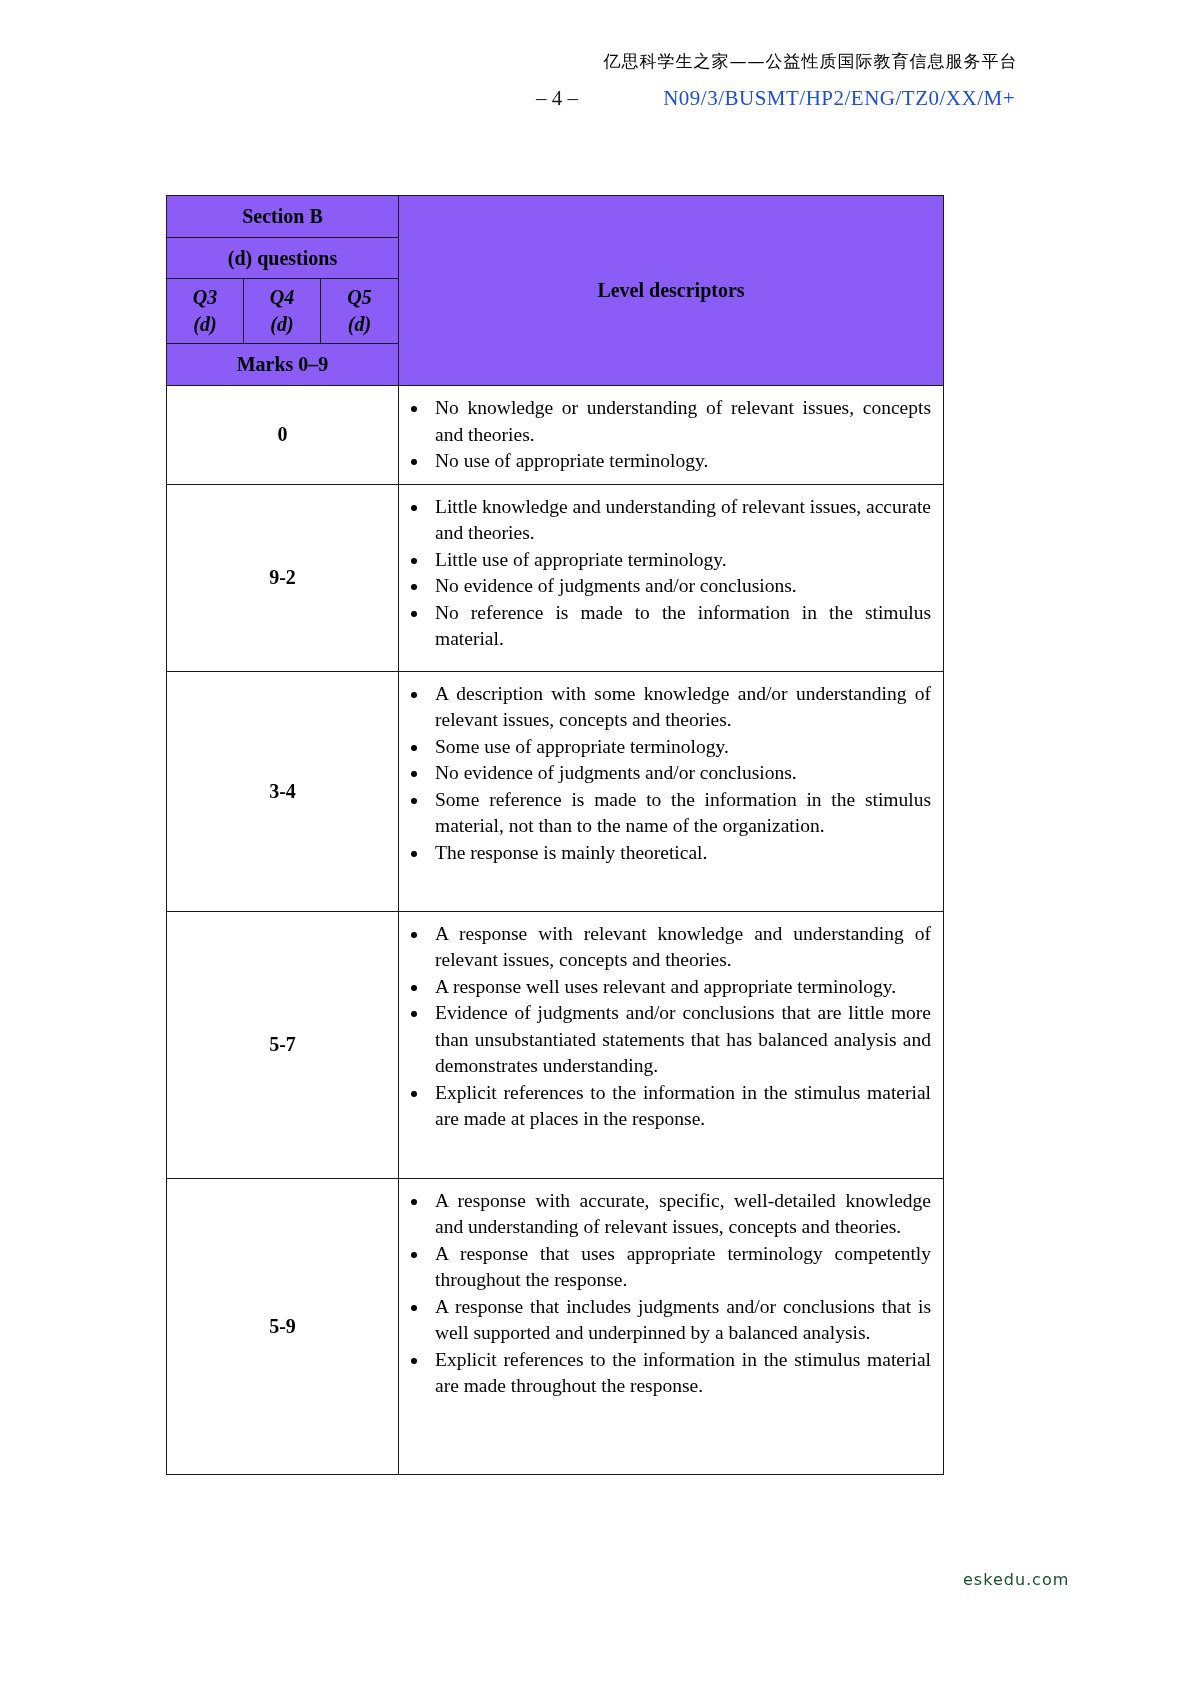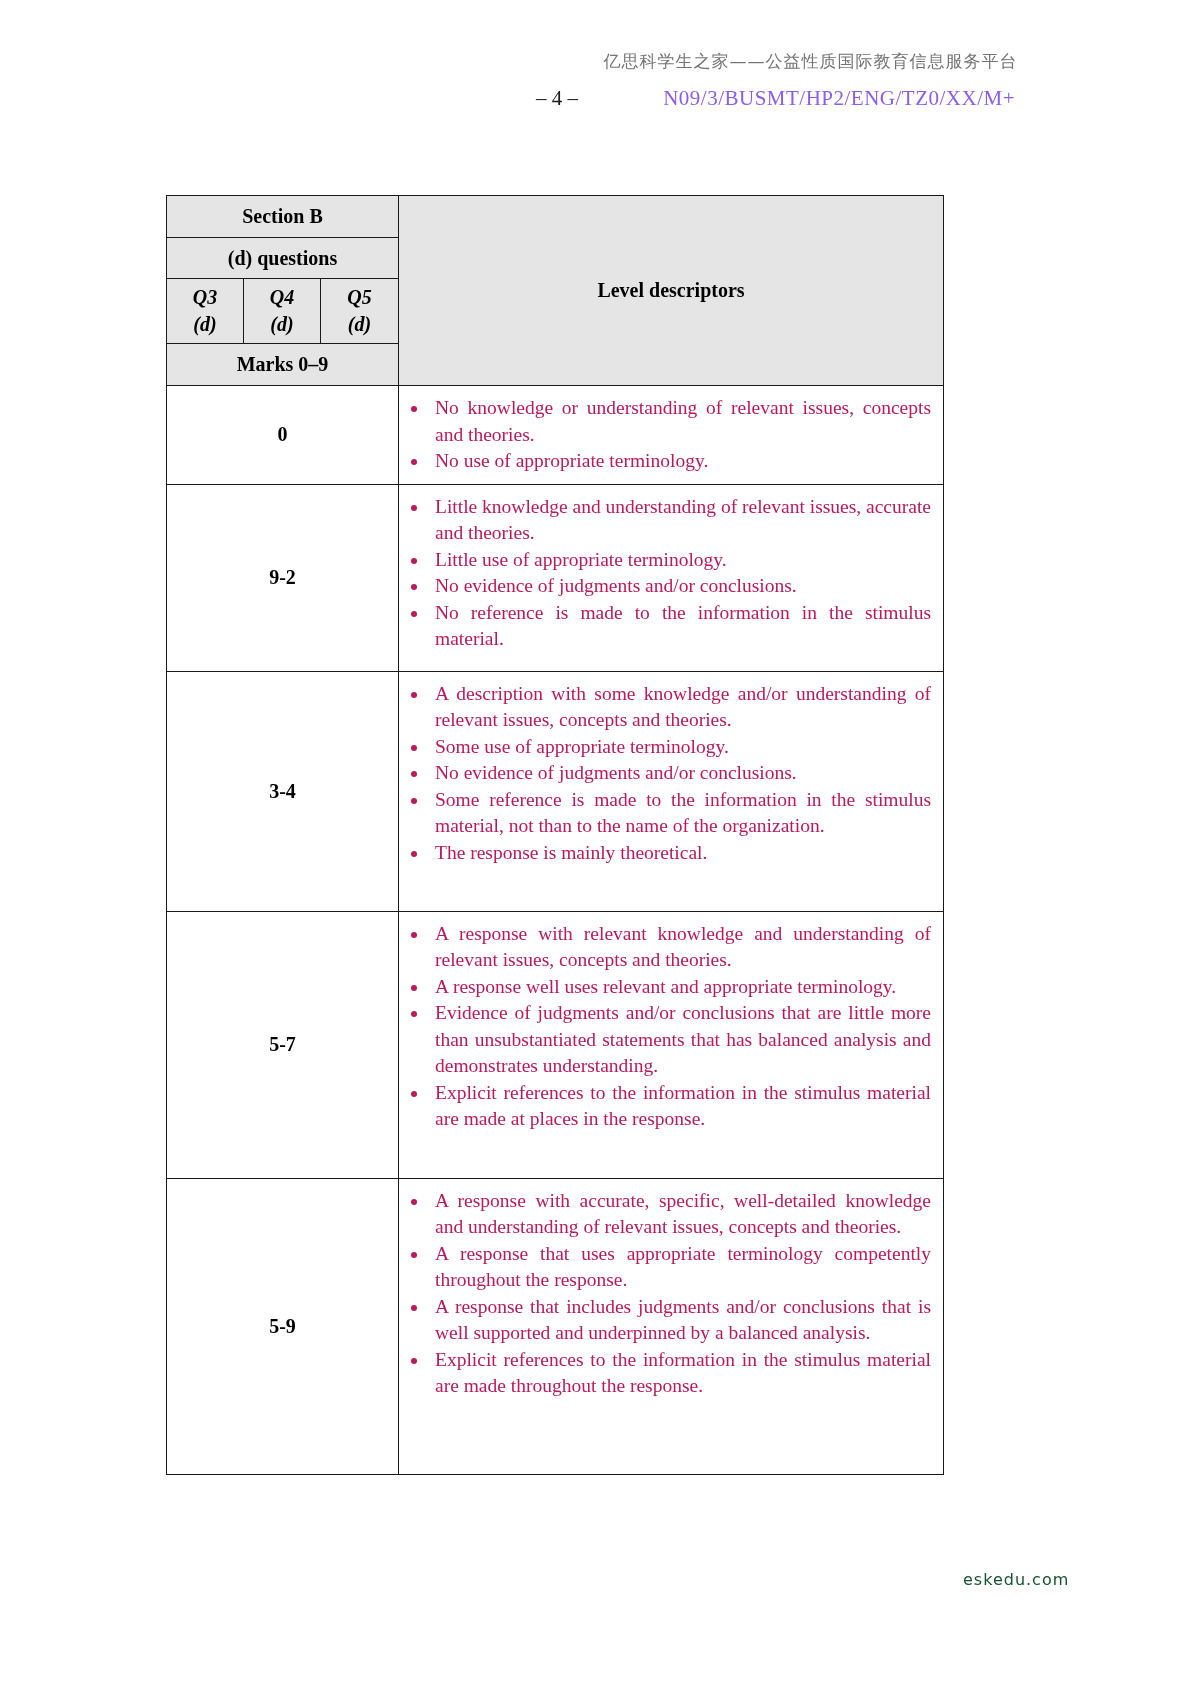--- a/index.html
+++ b/index.html
@@ -16,53 +16,53 @@
   }
   .watermark-cn {
     position: absolute;
     top: 50px;
     left: 0;
     width: 1191px;
     text-align: center;
     text-indent: 430px;
     font-family: "DejaVu Sans", sans-serif;
     font-size: 17px;
-    color: #737373;
+    color: #000000;
     letter-spacing: 1px;
     white-space: nowrap;
   }
   .page-number {
     position: absolute;
     top: 86px;
     left: 536px;
     font-size: 21px;
     color: #1a1a1a;
   }
   .doc-code {
     position: absolute;
     top: 86px;
     right: 176px;
     font-size: 21px;
-    color: #8b5cf6;
+    color: #1d4ed8;
     letter-spacing: 0.5px;
   }
   table.rubric {
     position: absolute;
     left: 166px;
     top: 195px;
     width: 777px;
     border-collapse: collapse;
     table-layout: fixed;
   }
   table.rubric td {
     border: 1.5px solid #1a1a1a;
     padding: 0;
   }
   td.hdr {
-    background: #e5e5e5;
+    background: #8b5cf6;
     font-weight: bold;
     text-align: center;
     vertical-align: middle;
     font-size: 20px;
   }
   td.qcell div { line-height: 27px; font-style: italic; }
   td.marks-cell {
     font-weight: bold;
     text-align: center;
     vertical-align: middle;
@@ -75,21 +75,21 @@
   }
   td.desc-cell ul {
     margin: 9px 0 9px 0;
     padding: 0 12px 0 30px;
   }
   td.desc-cell li {
     font-size: 19.5px;
     line-height: 26.5px;
     text-align: justify;
     padding-left: 6px;
-    color: #be185d;
+    color: #000000;
   }
   tr.r-secb   { height: 42px; }
   tr.r-dq     { height: 41px; }
   tr.r-q      { height: 65px; }
   tr.r-marks  { height: 42px; }
   .watermark-bottom {
     position: absolute;
     top: 1570px;
     left: 963px;
     font-family: "DejaVu Sans", sans-serif;

